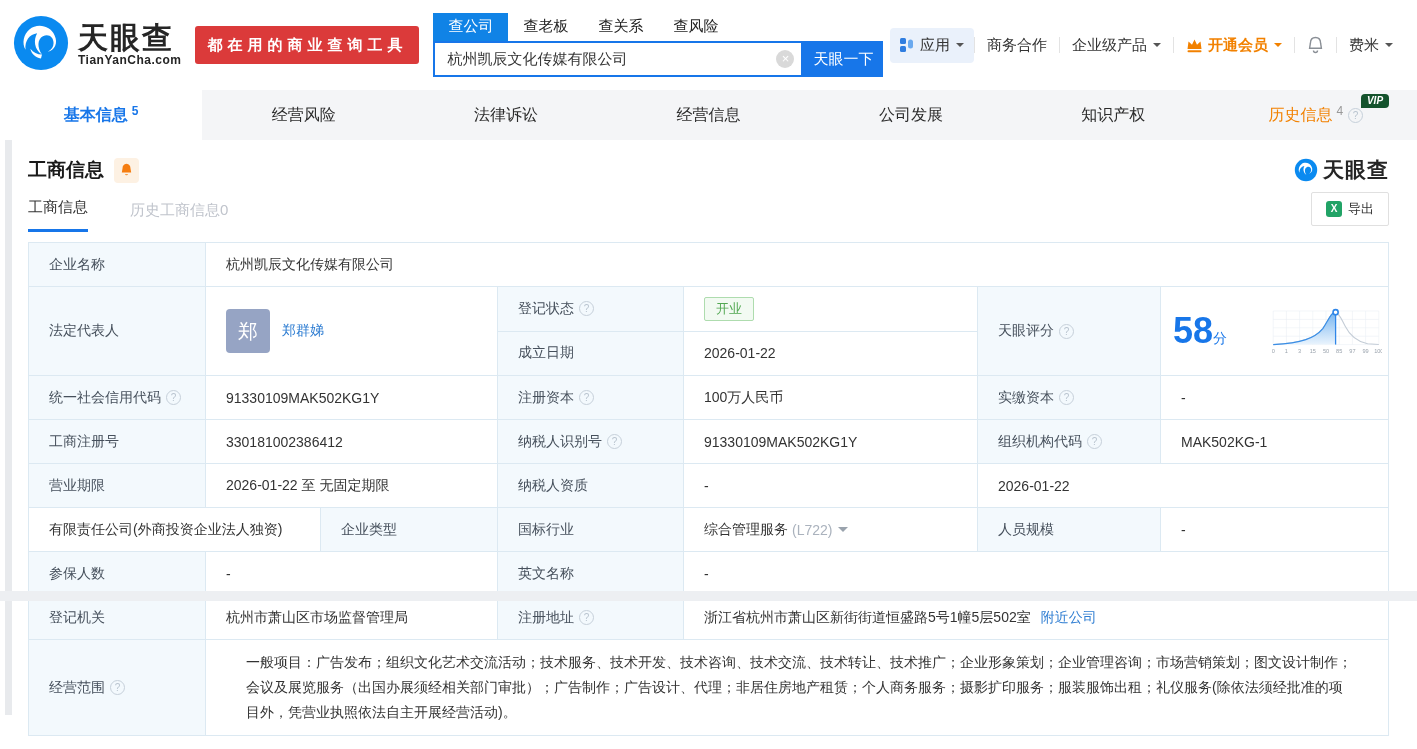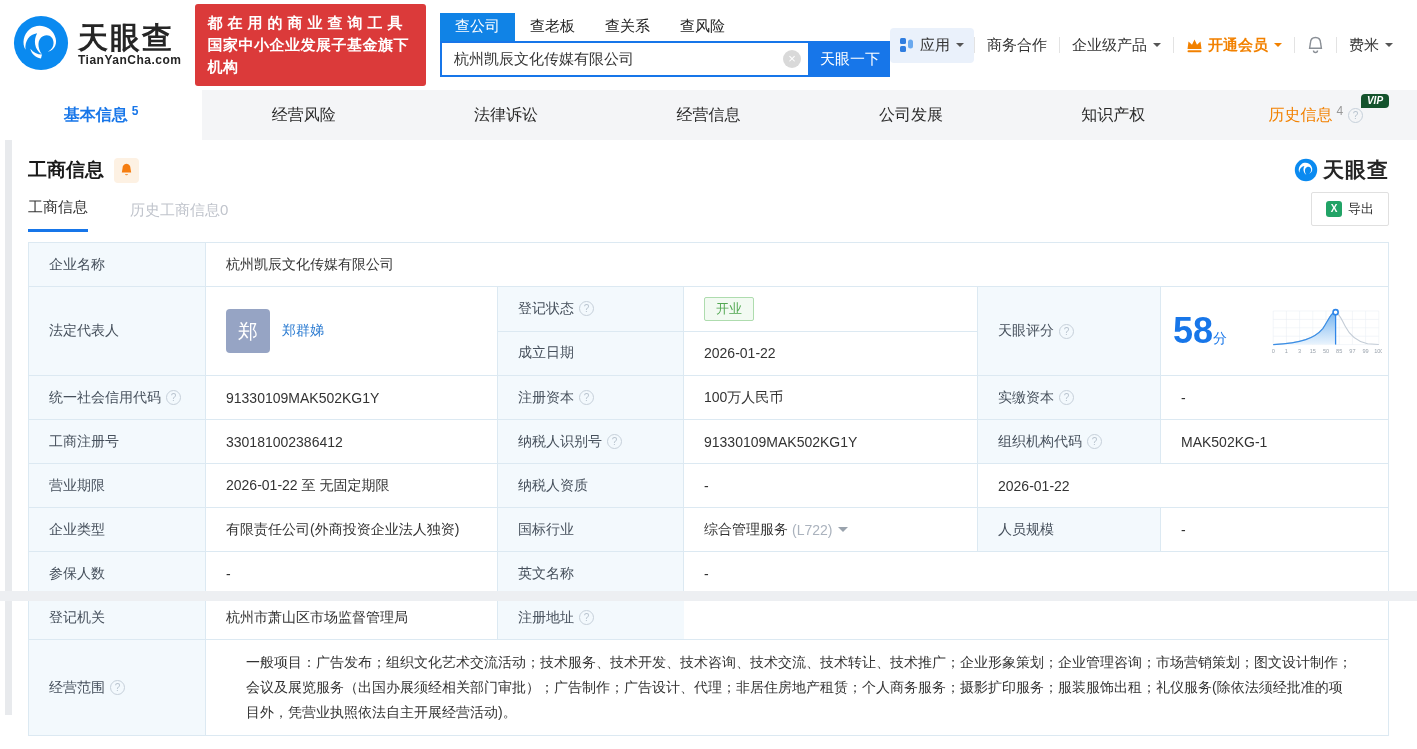--- a/index.html
+++ b/index.html
@@ -120,21 +120,20 @@
         </svg>
       </span>
       <span class="logo-txt">
         <div class="logo-name">天眼查</div>
         <div class="logo-domain">TianYanCha.com</div>
       </span>
     </div>
 
     <div class="slogan">
       <div class="l1">都在用的商业查询工具</div>
-      <div class="l2">国家中小企业发展子基金旗下机构</div>
     </div>
 
     <div class="searchblock">
       <div class="stabs">
         <span class="stab active">查公司</span>
         <span class="stab">查老板</span>
         <span class="stab">查关系</span>
         <span class="stab">查风险</span>
       </div>
       <div class="sline">
@@ -395,25 +394,25 @@
         </div>
       <div class="cell val c4">
           <span>-</span>
         </div>
       <div class="cell val c6">
           <span>2026-01-22</span>
         </div>
     </div>
 
     <div class="trow">
+      <div class="cell val c2">
+          <span>有限责任公司(外商投资企业法人独资)</span>
+        </div>
       <div class="cell lbl c1">
           <span>企业类型</span>
-        </div>
-      <div class="cell val c2">
-          <span>有限责任公司(外商投资企业法人独资)</span>
         </div>
       <div class="cell lbl c3">
           <span>国标行业</span>
         </div>
       <div class="cell val c4">
         <span>综合管理服务</span>
         <span class="gray" style="margin-left:4px">(L722)</span>
         <span class="chev"></span>
       </div>
       <div class="cell lbl c5">
@@ -443,20 +442,24 @@
       <div class="cell lbl c1">
           <span>登记机关</span>
         </div>
       <div class="cell val c2">
           <span>杭州市萧山区市场监督管理局</span>
         </div>
       <div class="cell lbl c3">
         <span>注册地址</span>
         <span class="qcircle">?</span>
       </div>
+      <div class="cell val wide">
+        <span>浙江省杭州市萧山区新街街道恒盛路5号1幢5层502室</span>
+        <span class="link" style="margin-left:10px">附近公司</span>
+      </div>
     </div>
 
     <div class="trow scope-row">
       <div class="cell lbl c1">
         <span>经营范围</span>
         <span class="qcircle">?</span>
       </div>
       <div class="cell val wide">
         <span class="scope-val">一般项目：广告发布；组织文化艺术交流活动；技术服务、技术开发、技术咨询、技术交流、技术转让、技术推广；企业形象策划；企业管理咨询；市场营销策划；图文设计制作；会议及展览服务（出国办展须经相关部门审批）；广告制作；广告设计、代理；非居住房地产租赁；个人商务服务；摄影扩印服务；服装服饰出租；礼仪服务(除依法须经批准的项目外，凭营业执照依法自主开展经营活动)。</span>
       </div>

